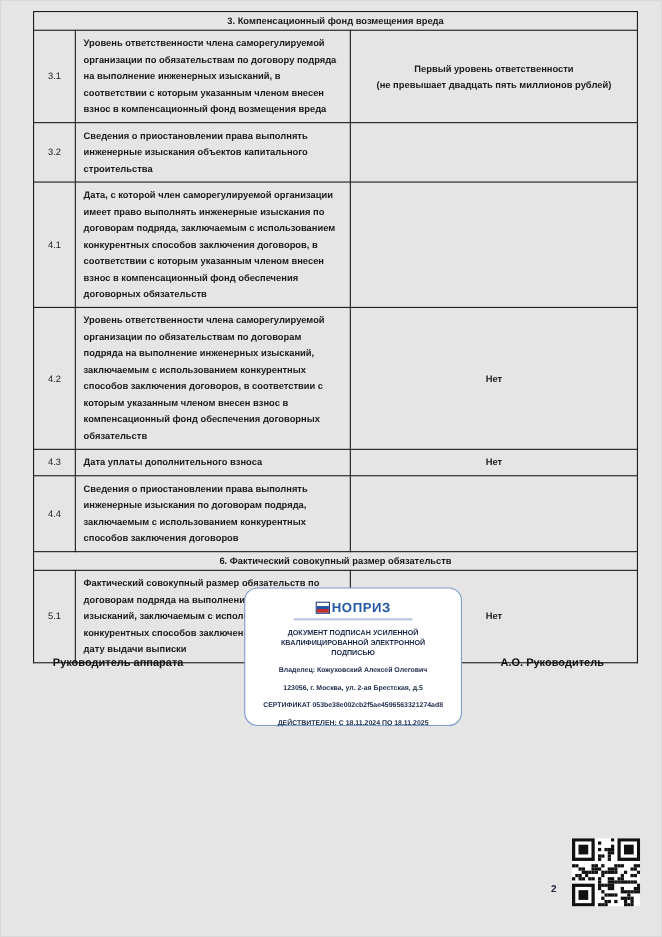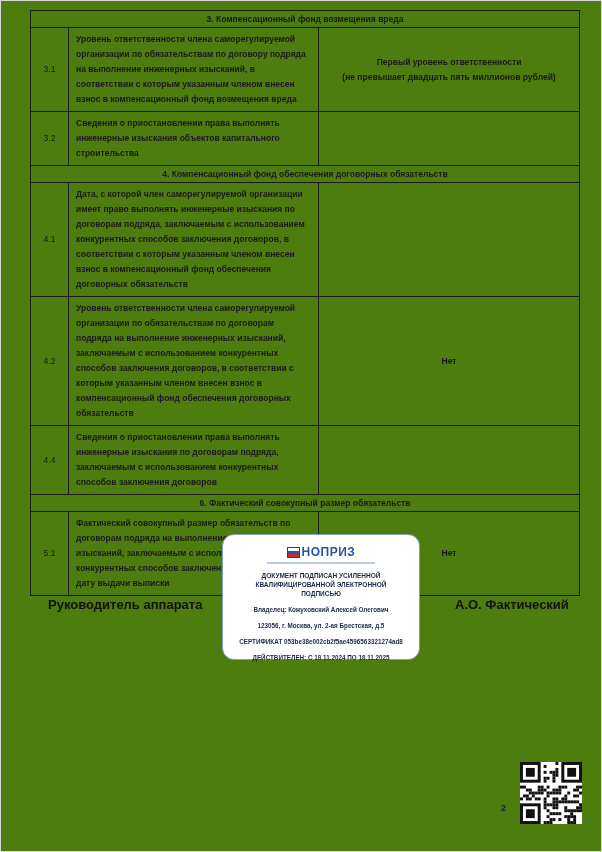--- a/index.html
+++ b/index.html
@@ -1,20 +1,20 @@
 <!DOCTYPE html>
 <html><head>
 <meta charset="utf-8">
 <style>
   * { margin: 0; padding: 0; box-sizing: border-box; }
   html, body { background: #ffffff; }
   .page {
     position: relative;
     width: 602px; height: 852px;
-    background: #4d7c0f;
+    background: #e5e5e5;
     font-family: "Liberation Sans", sans-serif;
     color: #1a1a1a;
     box-shadow: inset 0 0 0 1px #d9d9d9;
     overflow: hidden;
   }
 
   
   table.reg {
     position: absolute; left: 30px; top: 10px;
     width: 549px;
@@ -45,21 +45,21 @@
   tr.r32 { height: 35px; }
   tr.r41 { height: 96px; }
   tr.r42 { height: 94px; }
   tr.r43 { height: 18px; }
   tr.r44 { height: 46px; }
   tr.r51 { height: 70px; }
 
   
   .sig-left, .sig-right {
     position: absolute; top: 597px;
-    font-size: 13px; font-weight: bold; color: #111; text-align: center;
+    font-size: 10px; font-weight: bold; color: #111; text-align: center;
   }
   .sig-left  { left: 48px; }
   .sig-right { left: 455px; }
 
   .stamp {
     position: absolute; left: 222px; top: 534px;
     width: 198px; height: 126px;
     border: 1.5px solid #7d9cc9;
     border-radius: 12px;
     background: #fff;
@@ -120,31 +120,33 @@
       <td class="lbl">Уровень ответственности члена саморегулируемой организации по обязательствам по договору подряда на выполнение инженерных изысканий, в соответствии с которым указанным членом внесен взнос в компенсационный фонд возмещения вреда</td>
       <td class="val">Первый уровень ответственности
 (не превышает двадцать пять миллионов рублей)</td>
     </tr>
     <tr class="r32">
       <td class="num">3.2</td>
       <td class="lbl">Сведения о приостановлении права выполнять инженерные изыскания объектов капитального строительства</td>
       <td class="val"></td>
     </tr>
 
-    <tr>
-          <td class="sec" colspan="3">4. Компенсационный фонд обеспечения договорных обязательств</td>
-        </tr>
     <tr class="r41">
       <td class="num">4.1</td>
       <td class="lbl">Дата, с которой член саморегулируемой организации имеет право выполнять инженерные изыскания по договорам подряда, заключаемым с использованием конкурентных способов заключения договоров, в соответствии с которым указанным членом внесен взнос в компенсационный фонд обеспечения договорных обязательств</td>
       <td class="val"></td>
     </tr>
     <tr class="r42">
       <td class="num">4.2</td>
       <td class="lbl">Уровень ответственности члена саморегулируемой организации по обязательствам по договорам подряда на выполнение инженерных изысканий, заключаемым с использованием конкурентных способов заключения договоров, в соответствии с которым указанным членом внесен взнос в компенсационный фонд обеспечения договорных обязательств</td>
+      <td class="val">Нет</td>
+    </tr>
+    <tr class="r43">
+      <td class="num">4.3</td>
+      <td class="lbl">Дата уплаты дополнительного взноса</td>
       <td class="val">Нет</td>
     </tr>
     <tr class="r44">
       <td class="num">4.4</td>
       <td class="lbl">Сведения о приостановлении права выполнять инженерные изыскания по договорам подряда, заключаемым с использованием конкурентных способов заключения договоров</td>
       <td class="val"></td>
     </tr>
 
     <tr>
           <td class="sec" colspan="3">6. Фактический совокупный размер обязательств</td>
@@ -165,21 +167,21 @@
       <span class="logo-text">НОПРИЗ</span>
     </div>
     <div class="logo-subline"></div>
     <div class="stamp-line st-caps">ДОКУМЕНТ ПОДПИСАН УСИЛЕННОЙ КВАЛИФИЦИРОВАННОЙ ЭЛЕКТРОННОЙ ПОДПИСЬЮ</div>
     <div class="stamp-line st-owner">Владелец: Кожуховский Алексей Олегович</div>
     <div class="stamp-line st-addr">123056, г. Москва, ул. 2-ая Брестская, д.5</div>
     <div class="stamp-line st-cert">СЕРТИФИКАТ 053be38e002cb2f5ae4596563321274ad8</div>
     <div class="stamp-line st-valid">ДЕЙСТВИТЕЛЕН: С 18.11.2024 ПО 18.11.2025</div>
   </div>
 
-  <div class="sig-right">А.О. Фактический</div>
+  <div class="sig-right">А.О. Руководитель</div>
 
   <div class="page-num">2</div>
   <svg class="qr" viewBox="0 0 63 63" xmlns="http://www.w3.org/2000/svg">
       <rect x="0" y="0" width="63" height="63" fill="#ffffff"></rect>
       <rect x="0" y="0" width="21" height="21" fill="#111"></rect>
       <rect x="3" y="3" width="15" height="15" fill="#fff"></rect>
       <rect x="6" y="6" width="9" height="9" fill="#111"></rect>
       <rect x="42" y="0" width="21" height="21" fill="#111"></rect>
       <rect x="45" y="3" width="15" height="15" fill="#fff"></rect>
       <rect x="48" y="6" width="9" height="9" fill="#111"></rect>

